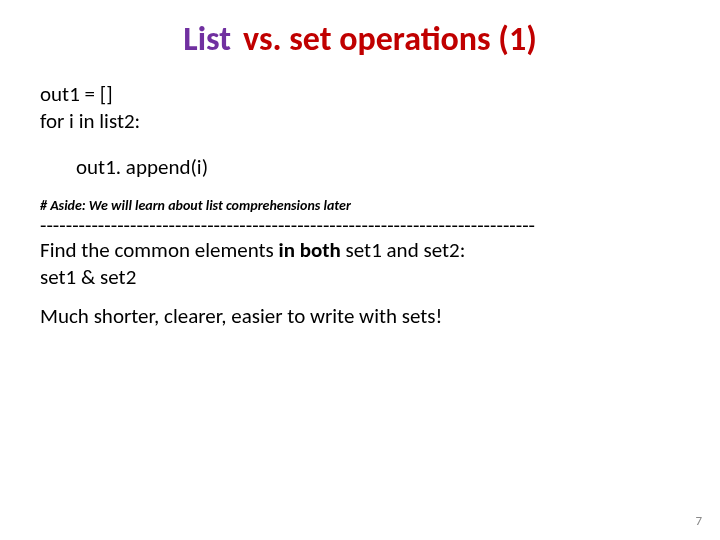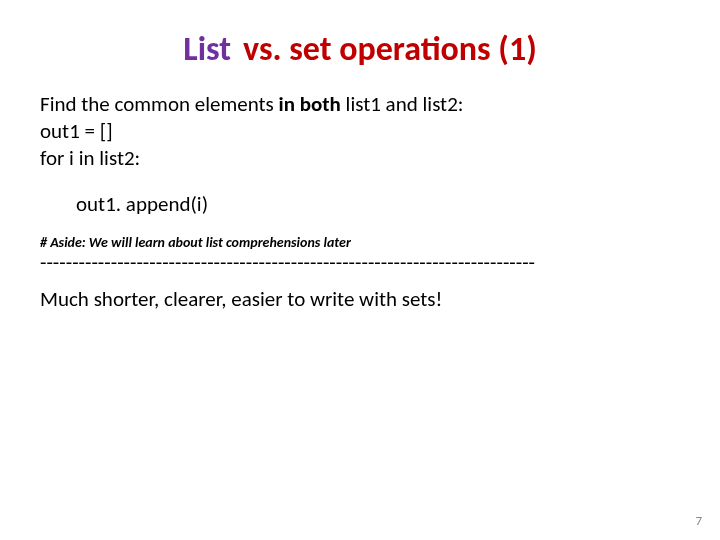--- a/index.html
+++ b/index.html
@@ -9,21 +9,21 @@
     height: 540px;
     background: #ffffff;
     font-family: Calibri, "Segoe UI", Arial, sans-serif;
     color: #000000;
     overflow: hidden;
   }
   .slide {
     box-sizing: border-box;
     width: 720px;
     height: 540px;
-    padding: 28px 40px 0 40px;
+    padding: 18px 40px 0 40px;
     position: relative;
   }
   .title {
     text-align: center;
     font-size: 34px;
     font-weight: 700;
     letter-spacing: 0px;
     margin: 0 0 22px 0;
   }
   .title .c1 { color: #7030A0; }
@@ -61,31 +61,34 @@
 <body>
 
 <div class="slide">
 
   <h1 class="title">
     <span class="c1">List</span><span class="sp"></span><span class="c2">vs.</span>
     <span class="c2">set operations (1)</span>
   </h1>
 
   <div class="body">
-    <div>
-      <span>Find the common elements </span><b>in both</b><span> list1 </span><span>and</span><span> list2:</span>
-    </div>
     <div>out1 = []</div>
     <div>for i in list2:</div>
     <div class="indent2">out1. append(i)</div>
   </div>
 
   <div class="aside">
     <div># Aside: We will learn about list comprehensions later</div>
   </div>
 
   <div class="body divider">-----------------------------------------------------------------------------</div>
 
+  <div class="body">
+    <div>
+      <span>Find the common elements </span><b>in both</b><span> set1 </span><span>and</span><span> set2:</span>
+    </div>
+    <div>set1 &amp; set2</div>
+  </div>
 
   <div class="body gap-top-sm">Much shorter, clearer, easier to write with sets!</div>
 
   <div class="pagenum">7</div>
 </div>
 
 </body></html>

